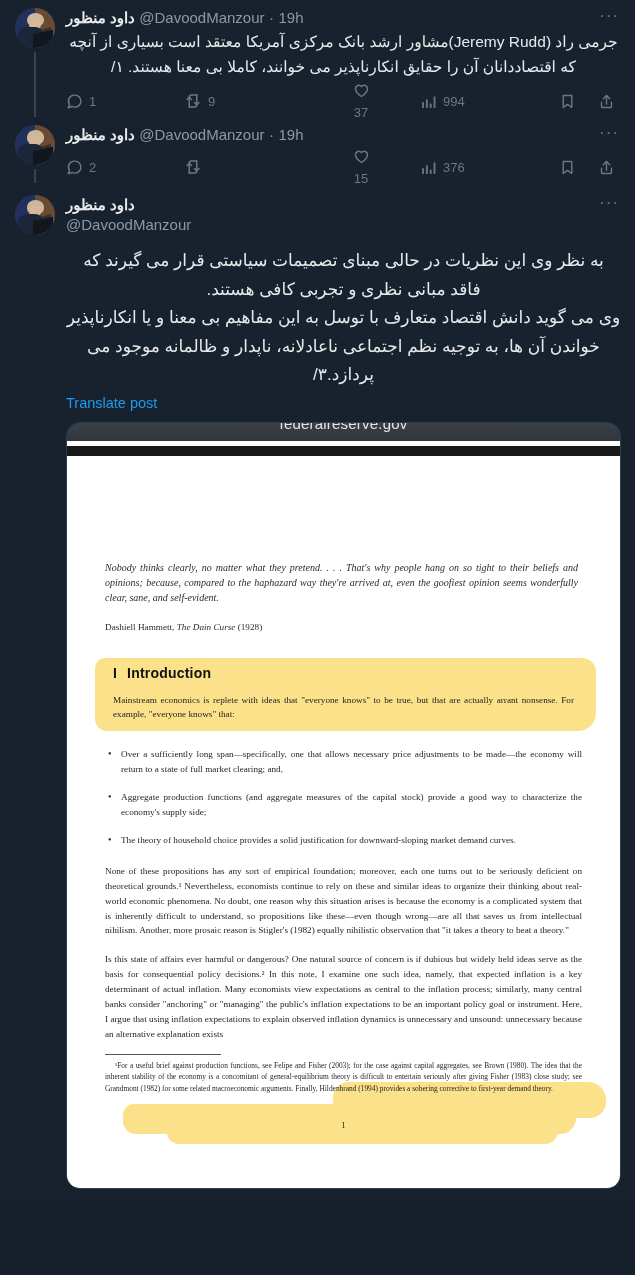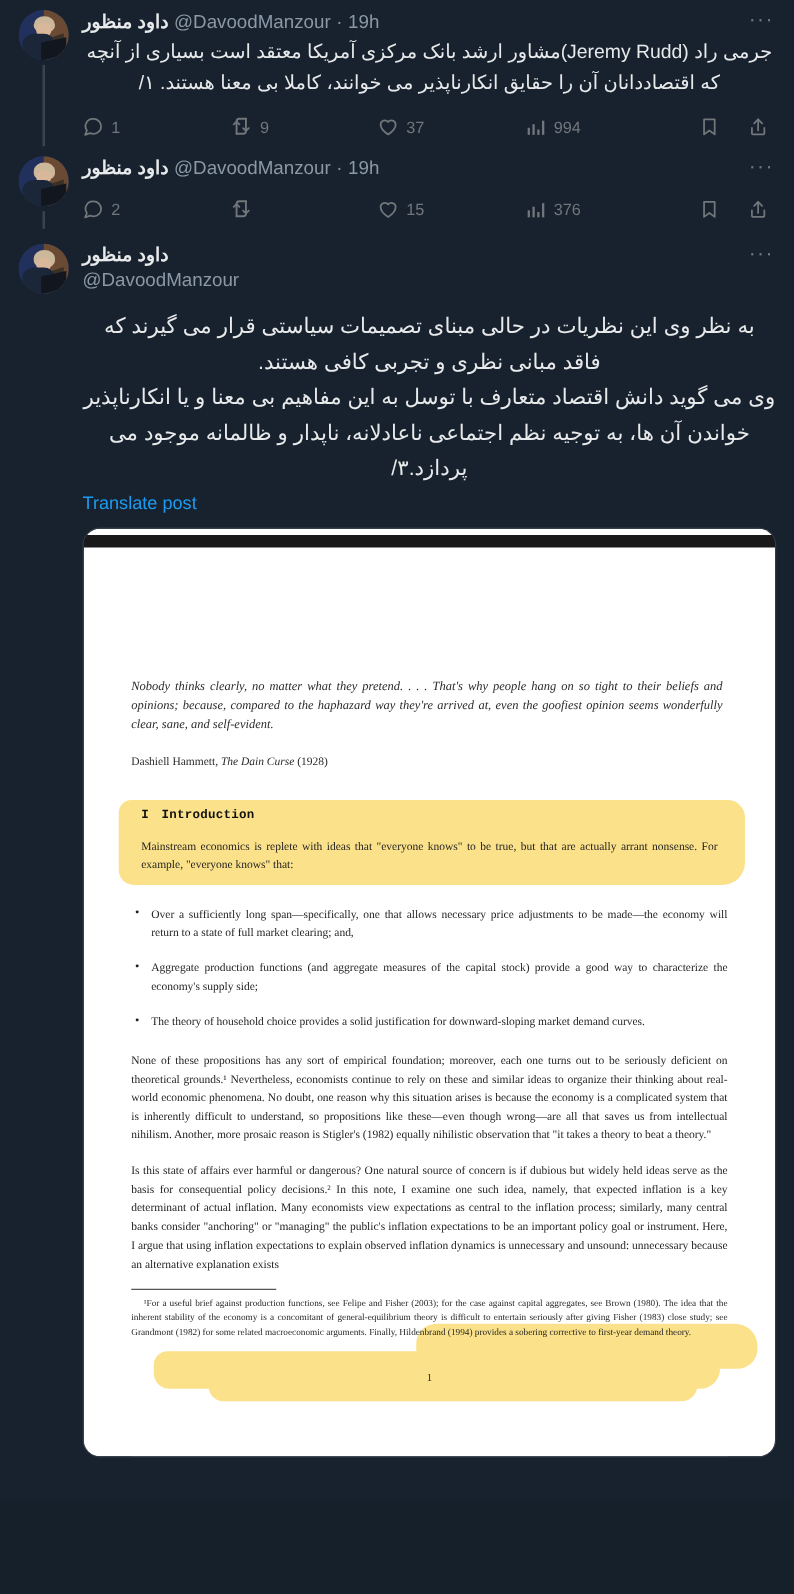--- a/index.html
+++ b/index.html
@@ -130,21 +130,21 @@
     display: flex;
     align-items: center;
     gap: 6px;
     color: #71767b;
     font-size: 13px;
     cursor: pointer;
   }
   .action svg { display: block; }
   .act-reply  { width: 118px; }
   .act-retweet{ width: 118px; }
-  .act-like   { width: 118px; }
+  .act-like   { width: 118px; flex-direction: column; }
   .act-views  { width: 118px; }
   .act-spacer { flex: 1 1 auto; }
   .act-bm     { margin-right: 22px; }
 
   
   .media-wrap {
     margin-top: 10px;
     border-radius: 14px;
     overflow: hidden;
     border: 1px solid #2f3b47;
@@ -203,22 +203,22 @@
     content: "";
     position: absolute;
     left: -10px; right: -14px; top: 0; bottom: 0;
     background: #fbe18a;
     border-radius: 10px 14px 18px 12px;
     z-index: 0;
   }
   .hl-block > * { position: relative; z-index: 1; }
 
   .doc-h1 {
-    font-family: Liberation Mono, monospace;
-    font-size: 10px;
+    font-family: Liberation Sans, sans-serif;
+    font-size: 14px;
     font-weight: bold;
     color: #111;
     letter-spacing: .2px;
   }
   .doc-h1 .sec-num { margin-right: 10px; }
 
   .doc-p {
     font-family: "Liberation Serif", serif;
     font-size: 9.2px;
     line-height: 1.62;
@@ -476,20 +476,23 @@
         <div class="more-btn">···</div>
       </div>
 
       <div class="tweet-text large">به نظر وی این نظریات در حالی مبنای تصمیمات سیاستی قرار می گیرند که فاقد مبانی نظری و تجربی کافی هستند.
 وی می گوید دانش اقتصاد متعارف با توسل به این مفاهیم بی معنا و یا انکارناپذیر خواندن آن ها، به توجیه نظم اجتماعی ناعادلانه، ناپدار و ظالمانه موجود می پردازد.۳/</div>
       <span class="translate-link">Translate post</span>
 
       
       <div class="media-wrap">
 
+        <div class="browser-chrome">
+          <div class="chrome-url">federalreserve.gov</div>
+        </div>
         <div class="chrome-strip-light"></div>
         <div class="chrome-strip-dark"></div>
 
         <div class="doc-page">
 
           <div class="doc-epigraph">Nobody thinks clearly, no matter what they pretend. . . . That's why people hang on so tight to their beliefs and opinions; because, compared to the haphazard way they're arrived at, even the goofiest opinion seems wonderfully clear, sane, and self-evident.</div>
           <div class="doc-attrib">
             <span>Dashiell Hammett, </span><i>The Dain Curse</i><span> (1928)</span>
           </div>
 

